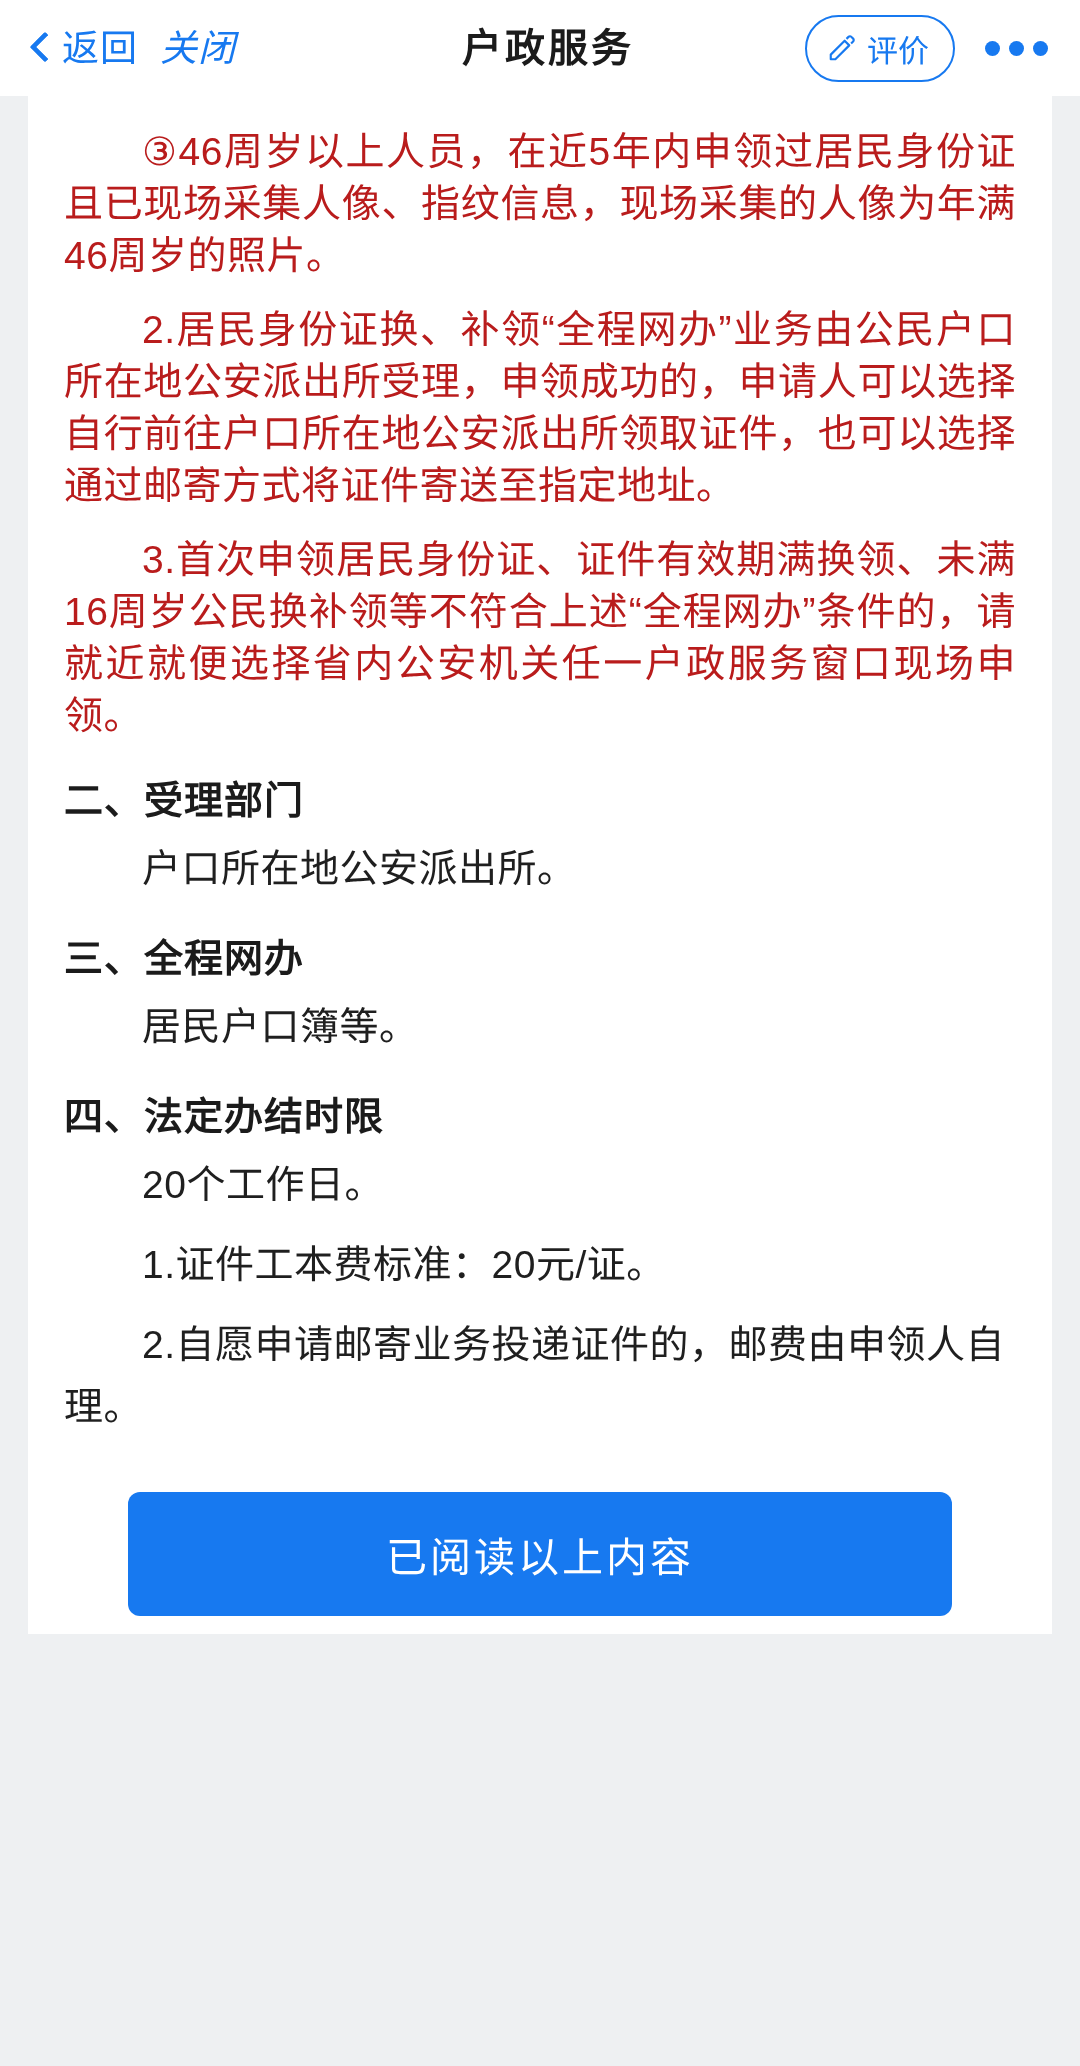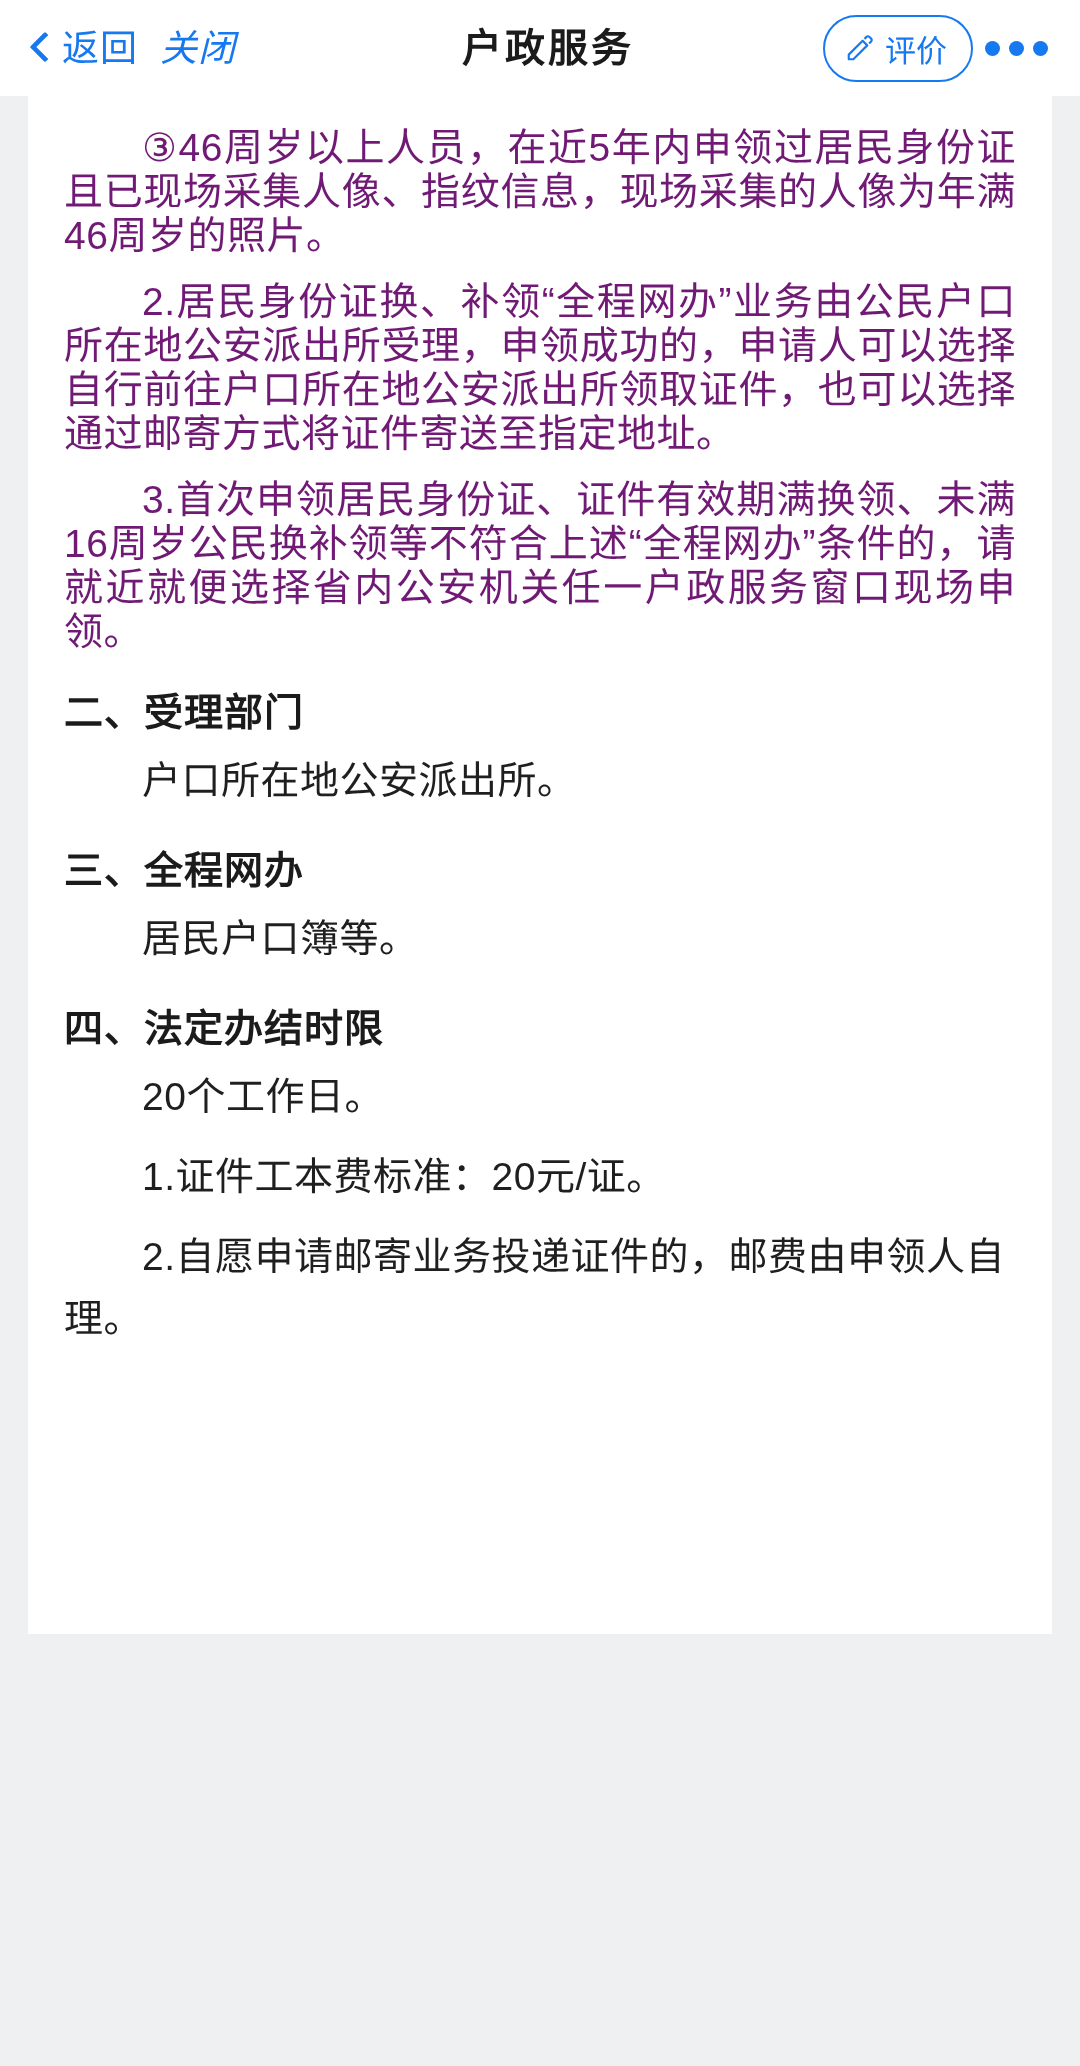--- a/index.html
+++ b/index.html
@@ -73,21 +73,21 @@
     font-weight: 700;
     color: #1b1b1b;
     letter-spacing: 3px;
     pointer-events: none;
   }
 
   .nav-right {
     margin-left: auto;
     display: flex;
     align-items: center;
-    gap: 8px;
+    gap: 26px;
     position: relative;
     z-index: 2;
     justify-content: flex-end;
   }
   .rate-pill {
     display: flex;
     align-items: center;
     gap: 10px;
     border: 2px solid #1779f0;
     border-radius: 40px;
@@ -118,22 +118,22 @@
     left: 28px;
     right: 28px;
     bottom: 0;
     background: #ffffff;
     padding: 30px 36px 0 36px;
     overflow: hidden;
   }
   p.body {
     margin: 0 0 22px 0;
     font-size: 39px;
-    line-height: 44px;
-    color: #701a75;
+    line-height: 52px;
+    color: #b91c1c;
     text-indent: 78px;
     letter-spacing: 0.5px;
     text-align: justify;
   }
   h3.heading {
     margin: 30px 0 8px 0;
     font-size: 39px;
     line-height: 58px;
     font-weight: 700;
     color: #1b1b1b;
@@ -206,15 +206,18 @@
 
     <h3 class="heading">三、全程网办</h3>
     <p class="sub">居民户口簿等。</p>
 
     <h3 class="heading">四、法定办结时限</h3>
     <p class="sub">20个工作日。</p>
 
     <p class="sub">1.证件工本费标准：20元/证。</p>
     <p class="sub">2.自愿申请邮寄业务投递证件的，邮费由申领人自理。</p>
 
+    <div class="cta-wrap">
+      <button class="cta">已阅读以上内容</button>
+    </div>
 
   </div>
 </div>
 
 </body></html>

